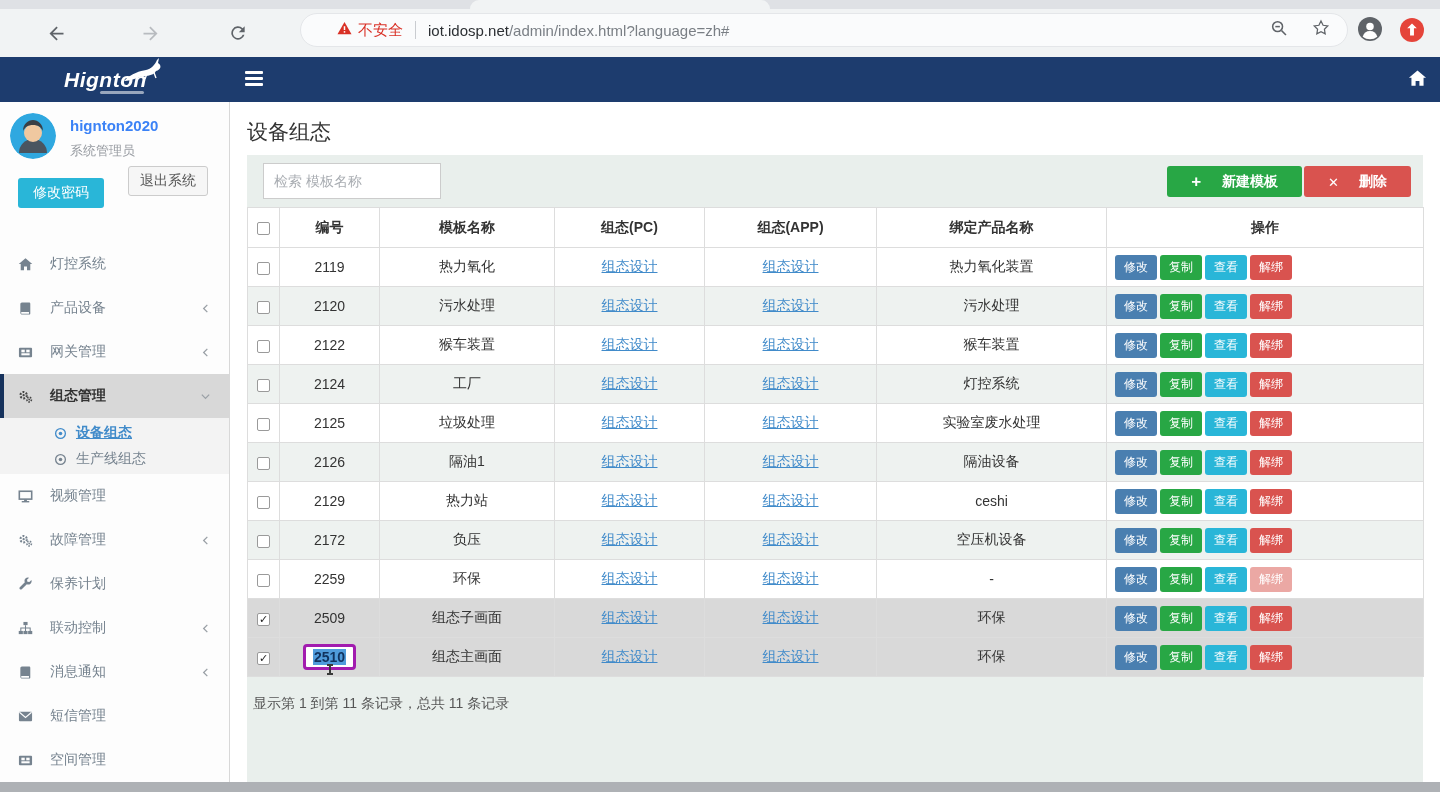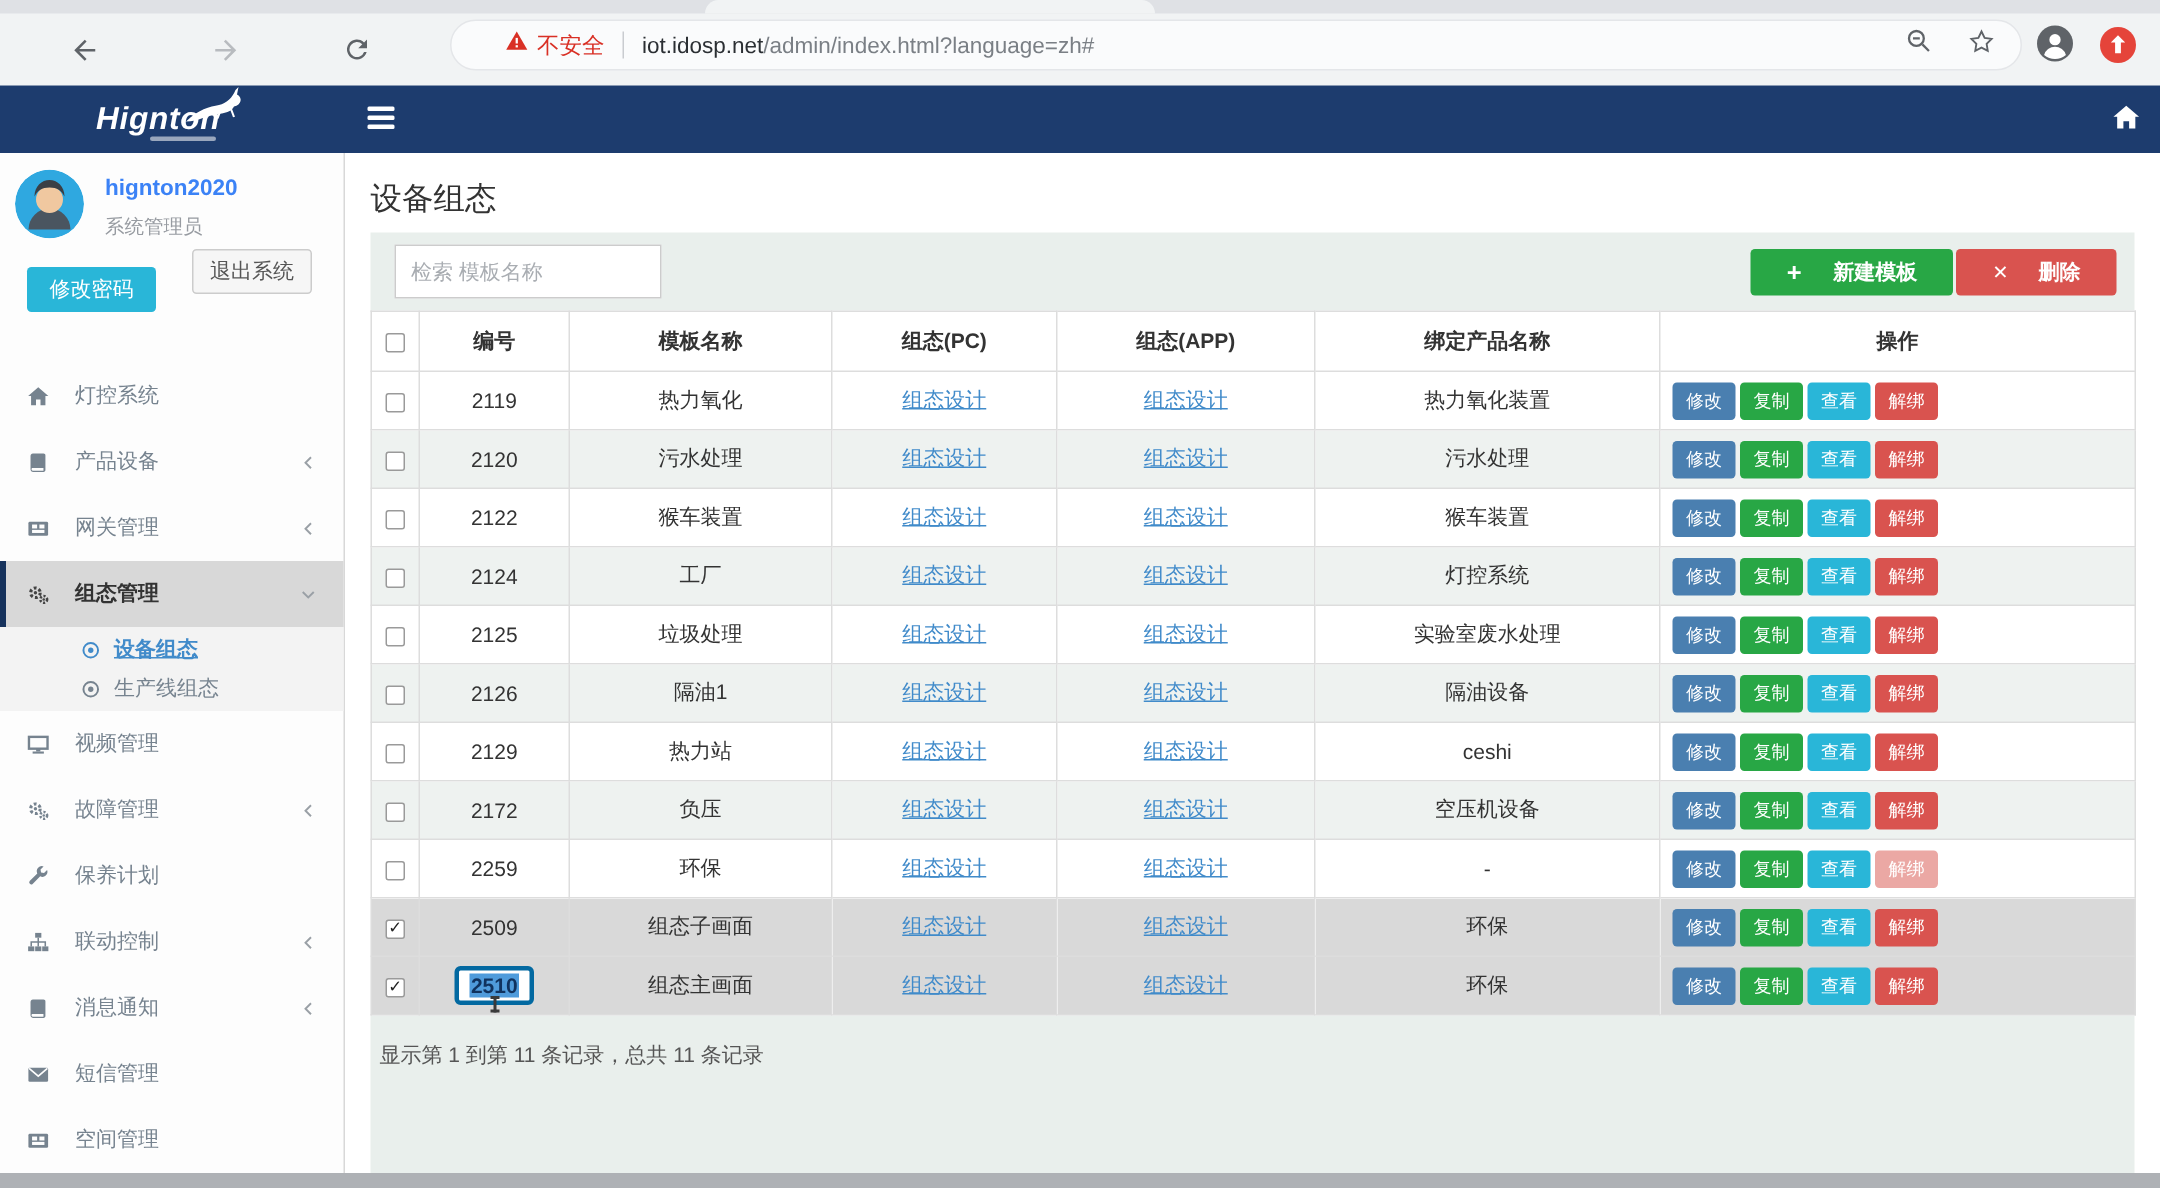--- a/index.html
+++ b/index.html
@@ -70,21 +70,21 @@
   .c-act { text-align:left !important; padding-left:8px !important; }
   .act { display:inline-block; color:#fff; font-size:12px; padding:4px 9px; border-radius:3px; margin-right:3px; cursor:pointer; }
   .a-edit { background:#4a7fb0; }
   .a-copy { background:#28a745; }
   .a-view { background:#29b6d8; }
   .a-unbind { background:#d9534f; }
   .a-unbind.disabled { background:#eba8a4; }
   .cb { display:inline-block; width:13px; height:13px; border:1px solid #9a9a9a; border-radius:2px; background:#fff; vertical-align:middle; cursor:pointer; line-height:11px; }
   .cb.checked::before { content:"\2713"; display:block; font-size:11px; color:#222; }
 
-  .edit-wrap { display:inline-block; position:relative; border:3px solid #0369a1; border-radius:4px; background:#fff; padding:2px 7px; }
+  .edit-wrap { display:inline-block; position:relative; border:3px solid #a21caf; border-radius:4px; background:#fff; padding:2px 7px; }
   .sel-text { background:#4f9bdb; color:#10325e; font-size:14px; font-weight:bold; padding:0 1px; }
   .ibeam { position:absolute; left:50%; margin-left:-1px; bottom:-8px; width:2px; height:11px; background:#3a3a3a; }
   .ibeam i { position:absolute; left:-2px; width:6px; height:2px; background:#3a3a3a; }
   .ibeam .ib-t { top:0; } .ibeam .ib-b { bottom:0; }
 
   .summary { position:absolute; left:6px; top:540px; font-size:14px; color:#555; }
 
   .bottom-strip { position:absolute; left:0; top:782px; width:1440px; height:10px; background:#aeb1b5; }
 </style>
 </head>

